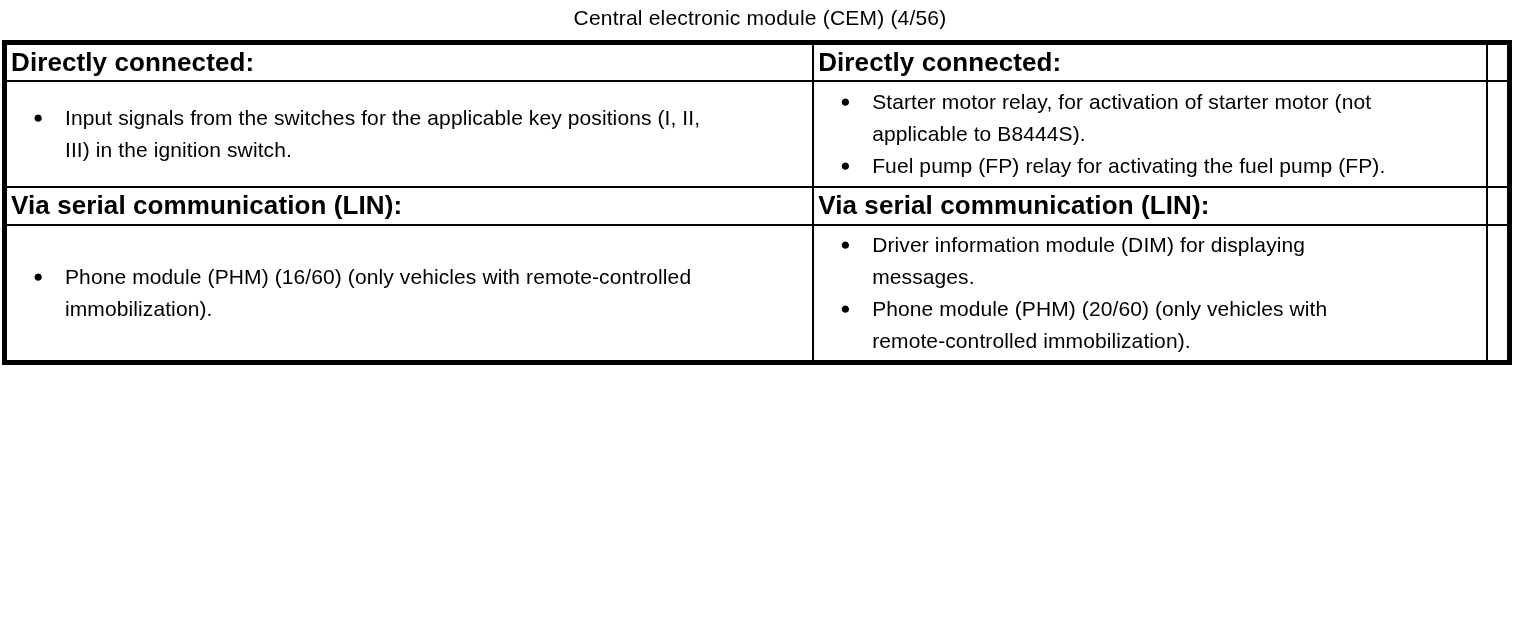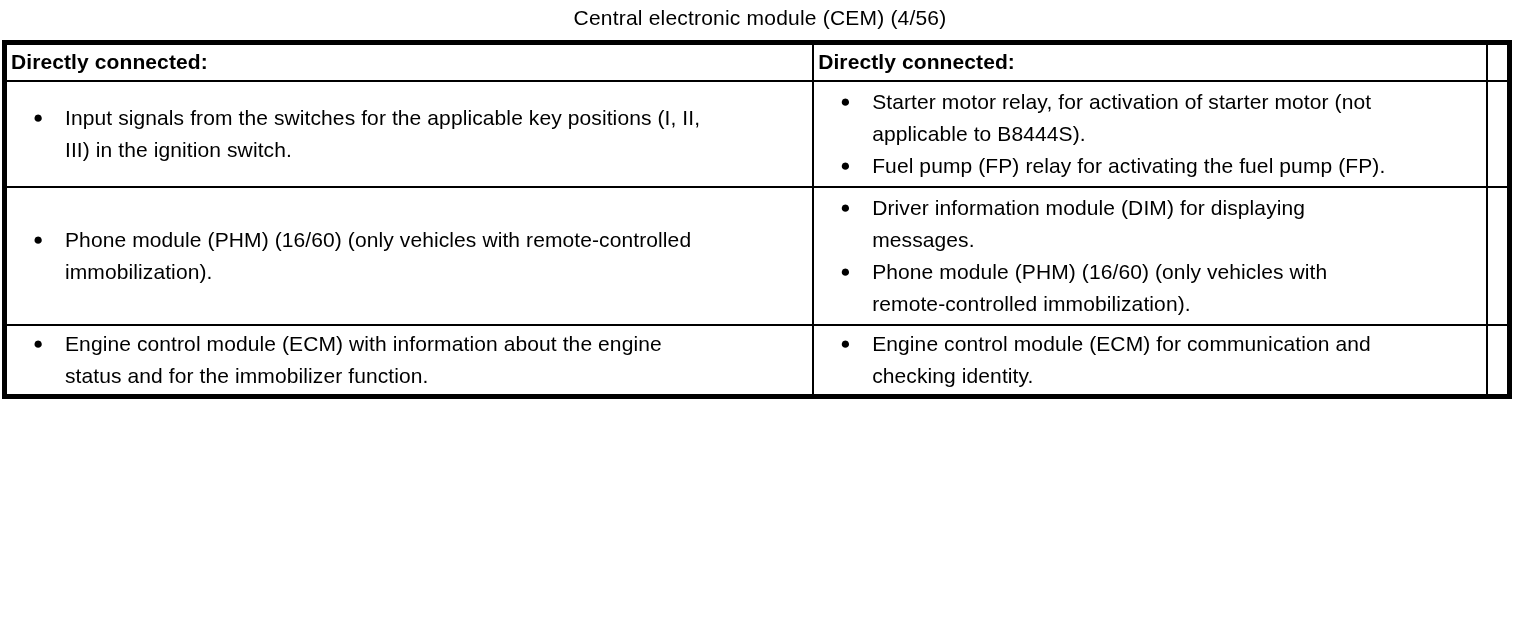--- a/index.html
+++ b/index.html
@@ -39,21 +39,21 @@
   }
   td.head {
     height: 39px;
     font-weight: bold;
     font-size: 21px;
     letter-spacing: 0.1px;
   }
   td.sec {
     height: 38px;
     font-weight: bold;
-    font-size: 21px;
+    font-size: 26px;
     letter-spacing: 0.1px;
   }
   td.items { padding: 2px 4px; }
   tr.h-a td.items { height: 106px; }
   tr.h-b td.items { height: 38px; }
   tr.h-c td.items { height: 138px; border-radius: 18px; }
   tr.h-d td.items { height: 66px; }
   ul.bullets {
     margin: 0;
     padding: 0;
@@ -108,50 +108,40 @@
       <td class="items">
         <ul class="bullets">
           <li>Starter motor relay, for activation of starter motor (not
 applicable to B8444S).</li>
           <li>Fuel pump (FP) relay for activating the fuel pump (FP).</li>
         </ul>
       </td>
       <td class="spacer"></td>
     </tr>
 
+    <tr>
+      <td class="sec">Via serial communication (LIN):</td>
+      <td class="sec">Via serial communication (LIN):</td>
+      <td class="spacer"></td>
+    </tr>
 
     <tr class="h-c">
       <td class="items">
         <ul class="bullets">
           <li>Phone module (PHM) (16/60) (only vehicles with remote-controlled
 immobilization).</li>
         </ul>
       </td>
       <td class="items">
         <ul class="bullets">
           <li>Driver information module (DIM) for displaying
 messages.</li>
-          <li>Phone module (PHM) (16/60) (only vehicles with
+          <li>Phone module (PHM) (20/60) (only vehicles with
 remote-controlled immobilization).</li>
         </ul>
       </td>
       <td class="spacer"></td>
     </tr>
 
-    <tr class="h-d">
-      <td class="items">
-        <ul class="bullets">
-          <li>Engine control module (ECM) with information about the engine
-status and for the immobilizer function.</li>
-        </ul>
-      </td>
-      <td class="items">
-        <ul class="bullets">
-          <li>Engine control module (ECM) for communication and
-checking identity.</li>
-        </ul>
-      </td>
-      <td class="spacer"></td>
-    </tr>
 
   </tbody>
     </table>
 </div>
 
 </body></html>

